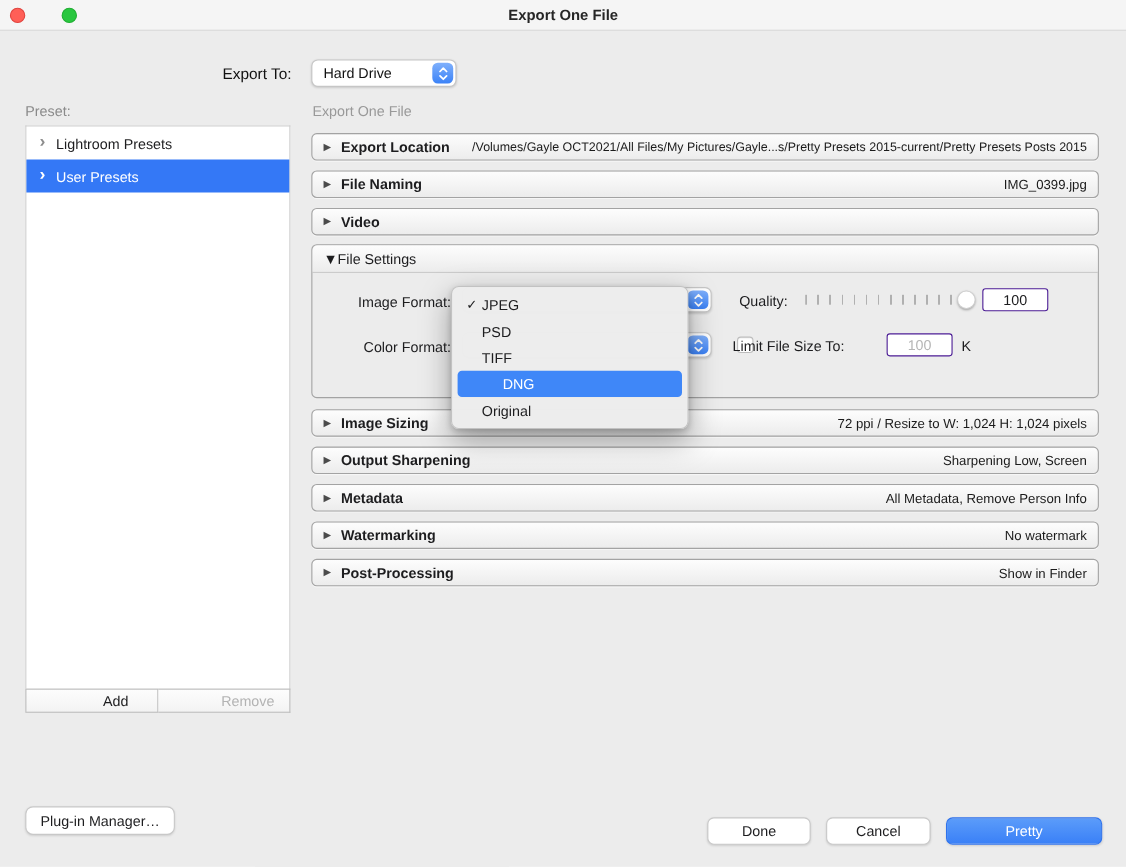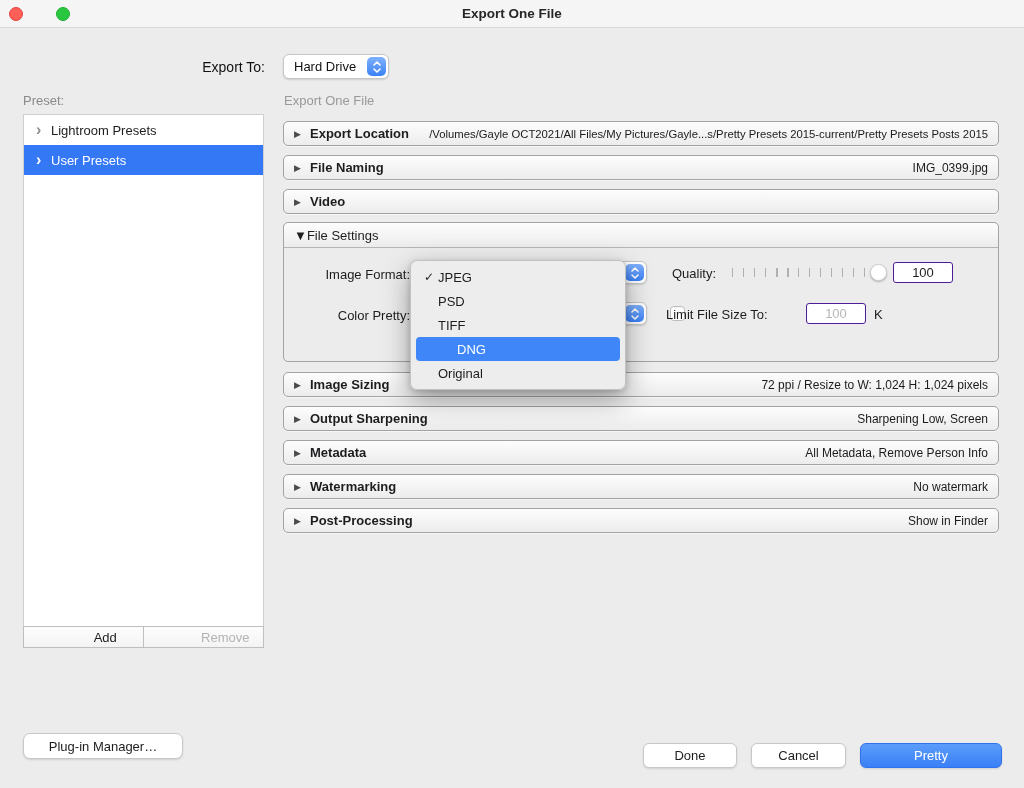--- a/index.html
+++ b/index.html
@@ -18,21 +18,21 @@
 
   
   .exportto-label { position:absolute; left:130px; top:59px; width:135px; text-align:right;
                     font-size:14px; color:#111; }
   .popup-btn { position:absolute; background:#fff; border:1px solid #c6c6c6; border-radius:6px;
                box-shadow:0 1px 2px rgba(0,0,0,.14); }
   .popup-btn .val { position:absolute; left:10px; top:0; bottom:0; display:flex; align-items:center;
                     font-size:13px; color:#111; }
   .popup-cap { position:absolute; right:2px; top:2px; bottom:2px; width:19px; border-radius:5px;
                background:linear-gradient(#7fb0fc,#3b82f7); display:flex; align-items:center; justify-content:center; }
-  #exportto-popup { left:283px; top:54px; width:106px; height:25px; }
+  #exportto-popup { left:283px; top:54px; width:132px; height:25px; }
 
   
   .preset-label { position:absolute; left:23px; top:93px; color:#8a8a8a; }
   .preset-list { position:absolute; left:23px; top:114px; width:241px; height:512px;
                  background:#fff; border:1px solid #cfcfcf; border-bottom:none; }
   .preset-row { height:30px; display:flex; align-items:center; padding-left:12px; color:#1d1d1f; }
   .preset-row .chev { width:15px; color:#8d8d8d; font-size:16px; line-height:1; font-weight:bold; }
   .preset-row.selected { background:#3478f6; color:#fff; }
   .preset-row.selected .chev { color:#fff; }
   .preset-buttons { position:absolute; left:23px; top:626px; width:241px; height:22px; display:flex; }
@@ -87,21 +87,21 @@
           padding:4px 0; z-index:50; }
   .mitem { height:24px; display:flex; align-items:center; margin:0 5px; border-radius:4px;
            padding-left:4px; font-size:13px; color:#1d1d1f; }
   .mitem .chk { width:18px; text-align:center; font-size:12px; }
   .mitem.hl { background:#3f87f8; color:#fff;padding-left:23px; }
 
   
   .btn { position:absolute; height:25px; border-radius:6px; background:#fff; border:1px solid #c8c8c8;
          box-shadow:0 1px 2px rgba(0,0,0,.12); display:flex; align-items:center; justify-content:center;
          font-size:13px; }
-  #plugin-btn { left:23px; top:733px; width:160px; height:26px; border-radius:7px; }
+  #plugin-btn { left:23px; top:733px; width:136px; height:26px; border-radius:7px; }
   #done-btn   { left:643px; top:743px; width:94px; }
   #cancel-btn { left:751px; top:743px; width:95px; }
   #export-btn { left:860px; top:743px; width:142px; background:linear-gradient(#5b9cfa,#3a80f7);
                 border:1px solid #2f72ec; color:#fff; }
 </style>
 </head>
 <body>
 
 <div id="app">
 
@@ -166,21 +166,21 @@
 
   <div class="fs-label" id="lbl-image-format">Image Format:</div>
   <div class="popup-btn" id="popup-image-format">
     <span class="popup-cap">
       <svg width="10" height="14" viewBox="0 0 10 14">
           <path d="M2 5 L5 2 L8 5 M2 9 L5 12 L8 9" fill="none" stroke="#fff" stroke-width="1.6" stroke-linecap="round" stroke-linejoin="round"></path>
         </svg>
     </span>
   </div>
 
-  <div class="fs-label" id="lbl-color-space">Color Pretty:</div>
+  <div class="fs-label" id="lbl-color-space">Color Format:</div>
   <div class="popup-btn" id="popup-color-space">
     <span class="popup-cap">
       <svg width="10" height="14" viewBox="0 0 10 14">
           <path d="M2 5 L5 2 L8 5 M2 9 L5 12 L8 9" fill="none" stroke="#fff" stroke-width="1.6" stroke-linecap="round" stroke-linejoin="round"></path>
         </svg>
     </span>
   </div>
 
   <div class="quality-label">Quality:</div>
   <div class="slider">

